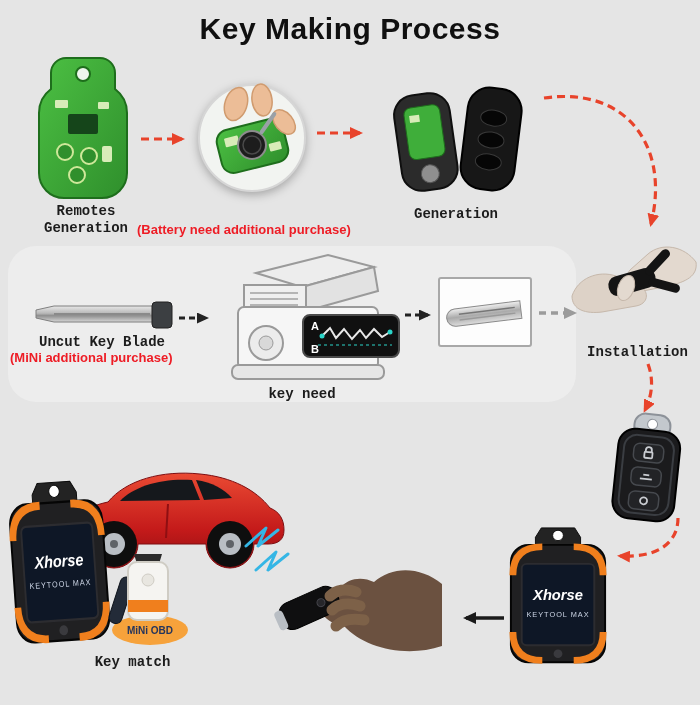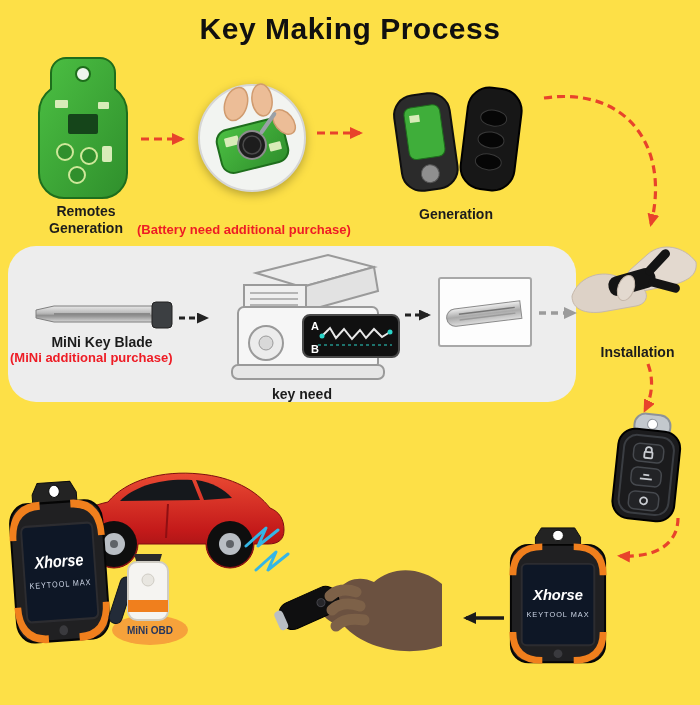--- a/index.html
+++ b/index.html
@@ -1,25 +1,25 @@
 <!DOCTYPE html>
 <html><head>
 <meta charset="utf-8">
 <style>
   * { margin:0; padding:0; box-sizing:border-box; }
   html,body { background:#ffffff; }
   body { font-family:"Liberation Sans", sans-serif; }
-  .canvas { position:relative; width:700px; height:705px; background:#fde047; overflow:hidden; }
+  .canvas { position:relative; width:700px; height:705px; background:#e5e5e5; overflow:hidden; }
   .abs { position:absolute; }
   svg { display:block; overflow:visible; }
   svg text { font-family:"Liberation Sans", sans-serif; }
   .title { position:absolute; left:0; top:12px; width:100%; text-align:center;
            font-size:30px; font-weight:900; color:#101010; letter-spacing:.5px; }
   .label { position:absolute; text-align:center; color:#1c1c1c; font-size:14px;
-           font-weight:600; line-height:1.18; }
+           font-weight:600; line-height:1.18;font-family:Liberation Mono, monospace; }
   .note  { position:absolute; color:#ee1c25; font-size:13px;
            font-weight:600; line-height:1.1; }
   .panel { position:absolute; left:8px; top:246px; width:568px; height:156px;
            background:#ededed; border-radius:28px; }
   .tipbox { position:absolute; left:438px; top:277px; width:94px; height:70px;
             background:#fdfdfd; border:2px solid #a8a8a8; border-radius:3px;
             display:flex; align-items:center; justify-content:center; }
   .shadowed { filter:drop-shadow(0 3px 5px rgba(0,0,0,.28)); }
   .bold-label { font-weight:700; }
 </style>
@@ -133,21 +133,21 @@
           <stop offset=".45" stop-color="#b9b9b9"></stop>
         <stop offset=".6" stop-color="#8f8f8f"></stop>
           <stop offset="1" stop-color="#d6d6d6"></stop>
       </linearGradient>
     </defs>
     <path d="M8,14 L26,10 H126 V26 H26 L8,22 Z" fill="url(#met1)" stroke="#7f7f7f"></path>
     <line x1="26" y1="18" x2="122" y2="18" stroke="#8a8a8a" stroke-width="2"></line>
     <rect x="124" y="6" width="20" height="26" rx="4" fill="#3c3f42" stroke="#222"></rect>
   </svg>
 
-  <div class="label" style="left:22px;top:334px;width:160px">MiNi Key Blade</div>
+  <div class="label" style="left:22px;top:334px;width:160px">Uncut Key Blade</div>
   <div class="note" style="left:10px;top:351px;width:185px">(MiNi additional purchase)</div>
 
   <svg class="abs" style="left:176px;top:306px" width="42" height="24">
     <defs>
         <marker id="m4" markerWidth="12" markerHeight="11" refX="9" refY="5.5" orient="auto" markerUnits="userSpaceOnUse">
       <path d="M0,0 L12,5.5 L0,11 Z" fill="#232323"></path>
         </marker>
       </defs>
     <line x1="3" y1="12" x2="30" y2="12" stroke="#232323" stroke-width="3" stroke-dasharray="6 4" marker-end="url(#m4)"></line>
   </svg>
@@ -320,20 +320,21 @@
     <g transform="rotate(18 14 52)">
       <rect x="8" y="26" width="13" height="48" rx="6" fill="#232b38" stroke="#10151d"></rect>
     </g>
     <path d="M28,4 h28 l-3,10 h-22 z" fill="#2b2b2b"></path>
     <rect x="22" y="12" width="40" height="58" rx="9" fill="#f5f4f1" stroke="#cfccc4" stroke-width="2"></rect>
     <rect x="22" y="50" width="40" height="12" fill="#f07f1d"></rect>
     <circle cx="42" cy="30" r="6" fill="#e8e6e0" stroke="#cfccc4"></circle>
     <text x="44" y="84" text-anchor="middle" font-size="10" font-weight="bold" fill="#25355c">MiNi OBD</text>
   </svg>
 
+  <div class="label" style="left:70px;top:654px;width:125px">Key match</div>
 
   <svg class="abs" style="left:270px;top:532px" width="172" height="130" viewBox="0 0 172 130">
     <path d="M172,52 C150,34 122,34 104,50 C92,44 78,46 70,56 C60,54 50,60 50,72 C50,84 60,92 74,94 C94,116 136,126 172,114 Z" fill="#6b5140"></path>
     <g transform="rotate(-24 52 68)">
       <rect x="6" y="56" width="62" height="28" rx="12" fill="#0f0f10" stroke="#000"></rect>
       <rect x="2" y="60" width="9" height="20" rx="4" fill="#b9bec4"></rect>
       <circle cx="50" cy="70" r="4" fill="#26262a" stroke="#45454c"></circle>
     </g>
     <g stroke="#7d6148" stroke-width="11" fill="none" stroke-linecap="round">
       <path d="M86,60 C76,56 66,58 60,64"></path>

